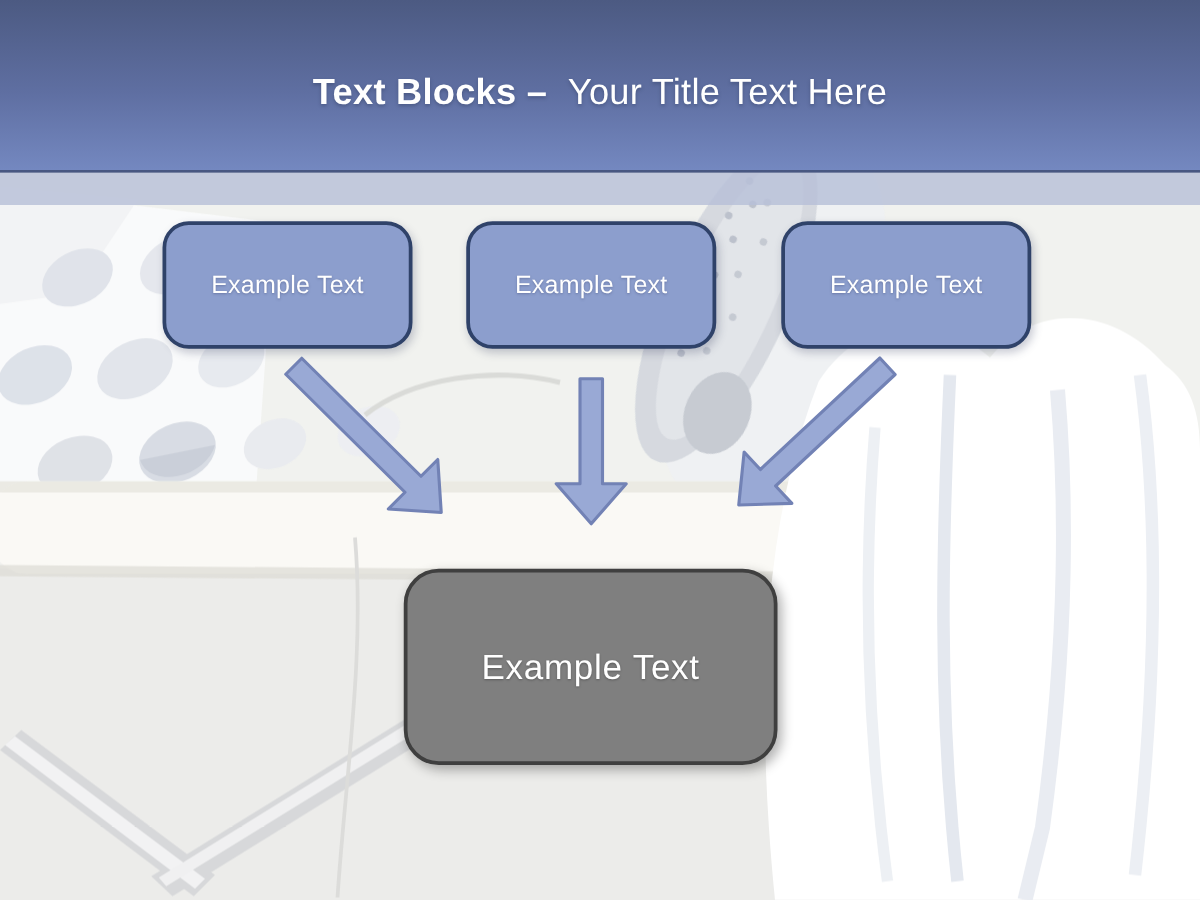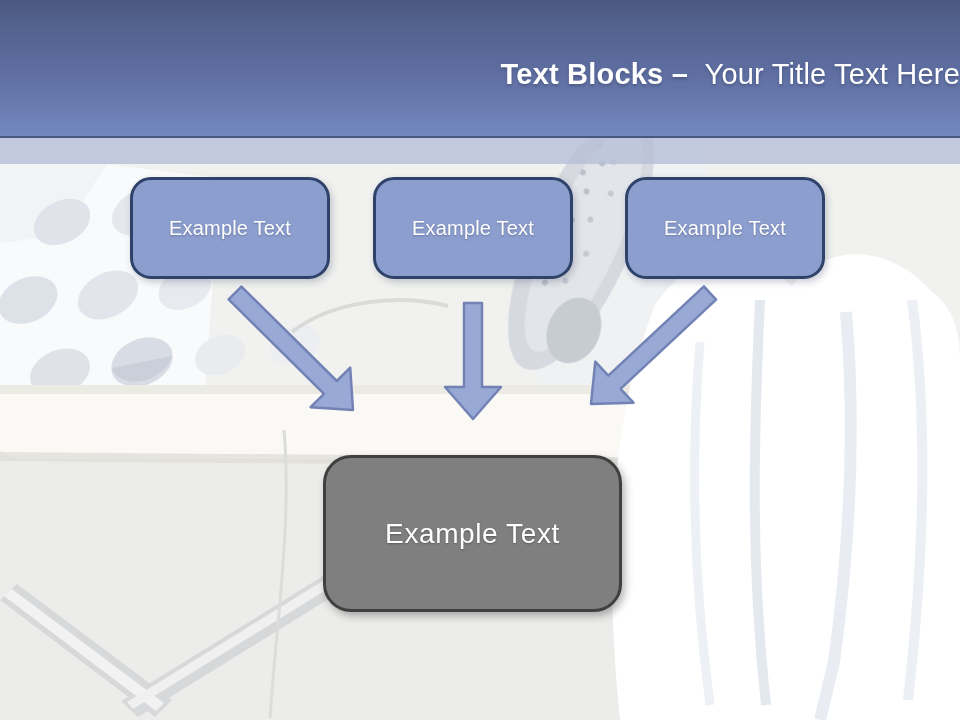--- a/index.html
+++ b/index.html
@@ -16,21 +16,21 @@
   .header-strip{
     position:absolute;left:0;right:0;top:136px;height:28px;z-index:2;
     background:var(--header-strip,#b7c0d8);
     opacity:.82;
   }
   
   .header{
     position:absolute;left:0;right:0;top:0;height:136px;z-index:3;
     background:linear-gradient(to bottom,var(--header-gradient-top,#4c5a82) 0%,#5f6fa2 55%,var(--header-gradient-bottom,#7488c0) 100%);
     border-bottom:2px solid rgba(70,85,130,.55);
-    display:flex;align-items:center;justify-content:flex-end;
+    display:flex;align-items:center;justify-content:center;
   }
   .slide-title{
     color:var(--title-text,#ffffff);
     font-size:29px;
     letter-spacing:.2px;
     margin-top:12px;
     text-shadow:0 2px 3px rgba(35,45,75,.35);
     white-space:nowrap;
   }
   .slide-title .bold{font-weight:700;}

